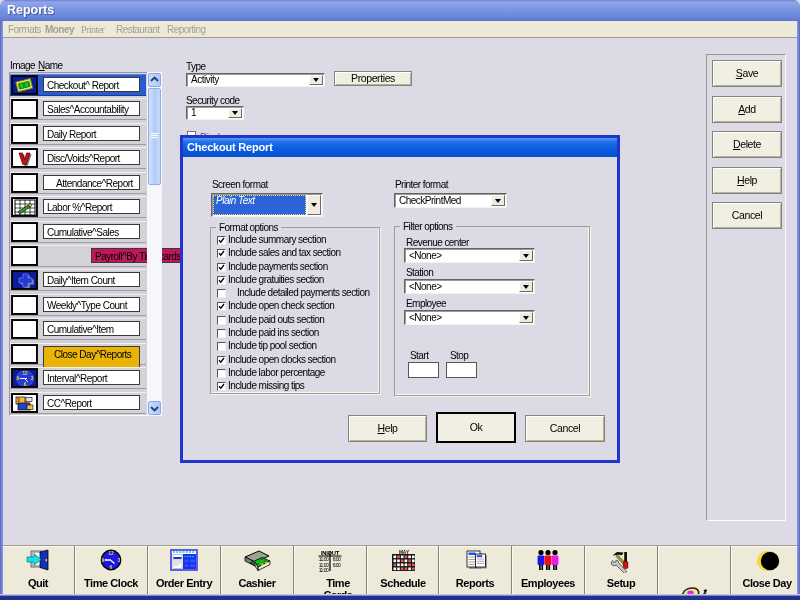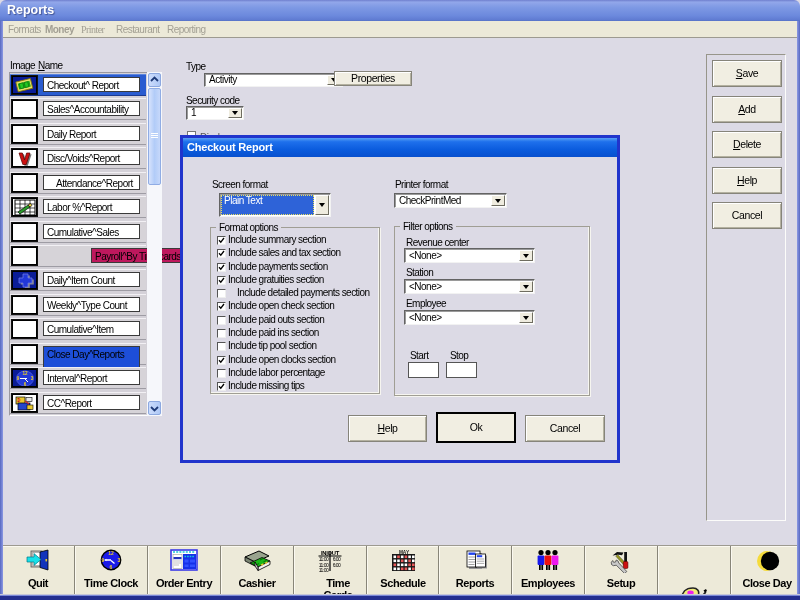--- a/index.html
+++ b/index.html
@@ -85,21 +85,21 @@
 <div style="position:absolute;left:10px;top:294px;width:136px;height:22px;background:#D6D3D8;border-top:1px solid #F2F0F4;border-bottom:1px solid #9E9CA4;">
 <div style="position:absolute;left:2px;top:1px;width:25px;height:18px;background:#fff;border:1px solid #000;outline:1px solid #111;overflow:hidden;"></div>
 <div style="position:absolute;left:33px;top:2px;width:97px;height:15px;background:#fff;border:1px solid #3a3a3a;font:10px 'Liberation Sans',sans-serif;letter-spacing:-0.5px;line-height:15px;padding-left:3px;white-space:nowrap;overflow:hidden;">Weekly^Type Count</div>
 </div>
 <div style="position:absolute;left:10px;top:318px;width:136px;height:22px;background:#D6D3D8;border-top:1px solid #F2F0F4;border-bottom:1px solid #9E9CA4;">
 <div style="position:absolute;left:2px;top:1px;width:25px;height:18px;background:#fff;border:1px solid #000;outline:1px solid #111;overflow:hidden;"></div>
 <div style="position:absolute;left:33px;top:2px;width:97px;height:15px;background:#fff;border:1px solid #3a3a3a;font:10px 'Liberation Sans',sans-serif;letter-spacing:-0.5px;line-height:15px;padding-left:3px;white-space:nowrap;overflow:hidden;">Cumulative^Item</div>
 </div>
 <div style="position:absolute;left:10px;top:343px;width:136px;height:22px;background:#D6D3D8;border-top:1px solid #F2F0F4;border-bottom:1px solid #9E9CA4;">
 <div style="position:absolute;left:2px;top:1px;width:25px;height:18px;background:#fff;border:1px solid #000;outline:1px solid #111;overflow:hidden;"></div>
-<div style="position:absolute;left:33px;top:2px;width:97px;height:26px;background:#1d4ed8;border:1px solid #3a3a3a;font:10px 'Liberation Sans',sans-serif;letter-spacing:-0.5px;line-height:15px;padding-left:3px;white-space:nowrap;overflow:hidden;">Close Day^Reports</div>
+<div style="position:absolute;left:33px;top:2px;width:97px;height:26px;background:#eab308;border:1px solid #3a3a3a;font:10px 'Liberation Sans',sans-serif;letter-spacing:-0.5px;line-height:15px;padding-left:10px;white-space:nowrap;overflow:hidden;">Close Day^Reports</div>
 </div>
 <div style="position:absolute;left:10px;top:367px;width:136px;height:22px;background:#D6D3D8;border-top:1px solid #F2F0F4;border-bottom:1px solid #9E9CA4;">
 <div style="position:absolute;left:2px;top:1px;width:25px;height:18px;background:#0A1C96;border:1px solid #000;outline:1px solid #111;overflow:hidden;"><svg width="24" height="17" viewBox="0 0 24 17">
           <rect x="0" y="0" width="24" height="17" fill="#0A1C96"></rect>
           <ellipse cx="12" cy="8.5" rx="8.5" ry="7.5" fill="#2238D8" stroke="#4858E0" stroke-width="1"></ellipse>
           <text x="12" y="5" font-family="Liberation Sans" font-size="4.6" font-weight="bold" fill="#F0D020" text-anchor="middle">12</text>
           <text x="19" y="10.4" font-family="Liberation Sans" font-size="4.6" font-weight="bold" fill="#F0D020" text-anchor="middle">3</text>
           <text x="12" y="16" font-family="Liberation Sans" font-size="4.6" font-weight="bold" fill="#F0D020" text-anchor="middle">6</text>
           <text x="5" y="10.4" font-family="Liberation Sans" font-size="4.6" font-weight="bold" fill="#F0D020" text-anchor="middle">9</text>
           <path d="M7 8.5 H14 M12 9 L15 12" stroke="#fff" stroke-width="1"></path>
@@ -124,21 +124,21 @@
       <path d="M1 5 L4.5 1.5 L8 5" stroke="#1E3A78" stroke-width="1.8" fill="none"></path>
     </svg>
 <div style="position:absolute;left:148px;top:88px;width:13px;height:97px;background:linear-gradient(90deg,#D6E2FC,#B2CCF8,#C6D8FA);border:1px solid #90ACE4;border-radius:2px;"></div>
 <div style="position:absolute;left:151px;top:133px;width:7px;height:1px;background:#fff;box-shadow:0 2px 0 #fff,0 4px 0 #fff;"></div>
 <div style="position:absolute;left:148px;top:401px;width:13px;height:14px;background:linear-gradient(90deg,#CCDCFC,#AEC8F6);border:1px solid #8CA8E0;border-radius:2px;"></div>
 <svg style="position:absolute;left:150px;top:405px;" width="9" height="7" viewBox="0 0 9 7">
       <path d="M1 2 L4.5 5.5 L8 2" stroke="#1E3A78" stroke-width="1.8" fill="none"></path>
     </svg>
 
 <div class="lbl" style="left:186px;top:61px;">Type</div>
-<div class="combo" style="left:186px;top:73px;width:139px;height:14px;margin-left:18px;">
+<div class="combo" style="left:186px;top:73px;width:139px;height:14px;">
       <span style="position:absolute;left:4px;top:0px;line-height:12px;">Activity</span>
       <div class="cArr">
         <div class="tri"></div>
       </div>
     </div>
 <div class="btn" style="left:334px;top:71px;width:78px;height:15px;line-height:13px;">Properties</div>
 <div class="lbl" style="left:186px;top:95px;">Security code</div>
 <div class="combo" style="left:186px;top:106px;width:58px;height:14px;">
       <span style="position:absolute;left:4px;top:0px;line-height:12px;">1</span>
       <div class="cArr">
@@ -154,21 +154,21 @@
 <div class="btn" style="left:712px;top:96px;width:70px;height:27px;line-height:25px;"><span style="text-decoration:underline">A</span>dd</div>
 <div class="btn" style="left:712px;top:131px;width:70px;height:27px;line-height:25px;"><span style="text-decoration:underline">D</span>elete</div>
 <div class="btn" style="left:712px;top:167px;width:70px;height:27px;line-height:25px;"><span style="text-decoration:underline">H</span>elp</div>
 <div class="btn" style="left:712px;top:202px;width:70px;height:27px;line-height:25px;">Cancel</div>
 
 <div style="position:absolute;left:180px;top:135px;width:440px;height:328px;background:#DCDAE5;border:3px solid #2134CC;">
 <div style="position:absolute;left:0;top:0;right:0;height:19px;background:linear-gradient(180deg,#58A0F4 0%,#1E70EC 20%,#0B5CDE 60%,#0850CE 100%);"></div>
 <div style="position:absolute;left:4px;top:3px;font:bold 11px 'Liberation Sans',sans-serif;letter-spacing:-0.2px;color:#fff;">Checkout Report</div>
 
 <div class="lbl" style="left:29px;top:41px;">Screen format</div>
-<div class="combo" style="left:36px;top:55px;width:112px;height:24px;">
+<div class="combo" style="left:28px;top:55px;width:112px;height:24px;font-style:italic;">
         <div style="position:absolute;left:1px;top:1px;right:16px;bottom:1px;background:#2E63D8;border:1px dotted #E8E060;"></div>
         <span style="position:absolute;left:4px;top:1px;line-height:12px;color:#fff;">Plain Text</span>
         <div class="cArr">
           <div class="tri"></div>
         </div>
       </div>
 <div class="lbl" style="left:212px;top:41px;">Printer format</div>
 <div class="combo" style="left:211px;top:55px;width:113px;height:15px;">
         <span style="position:absolute;left:4px;top:1px;line-height:12px;">CheckPrintMed</span>
         <div class="cArr">

